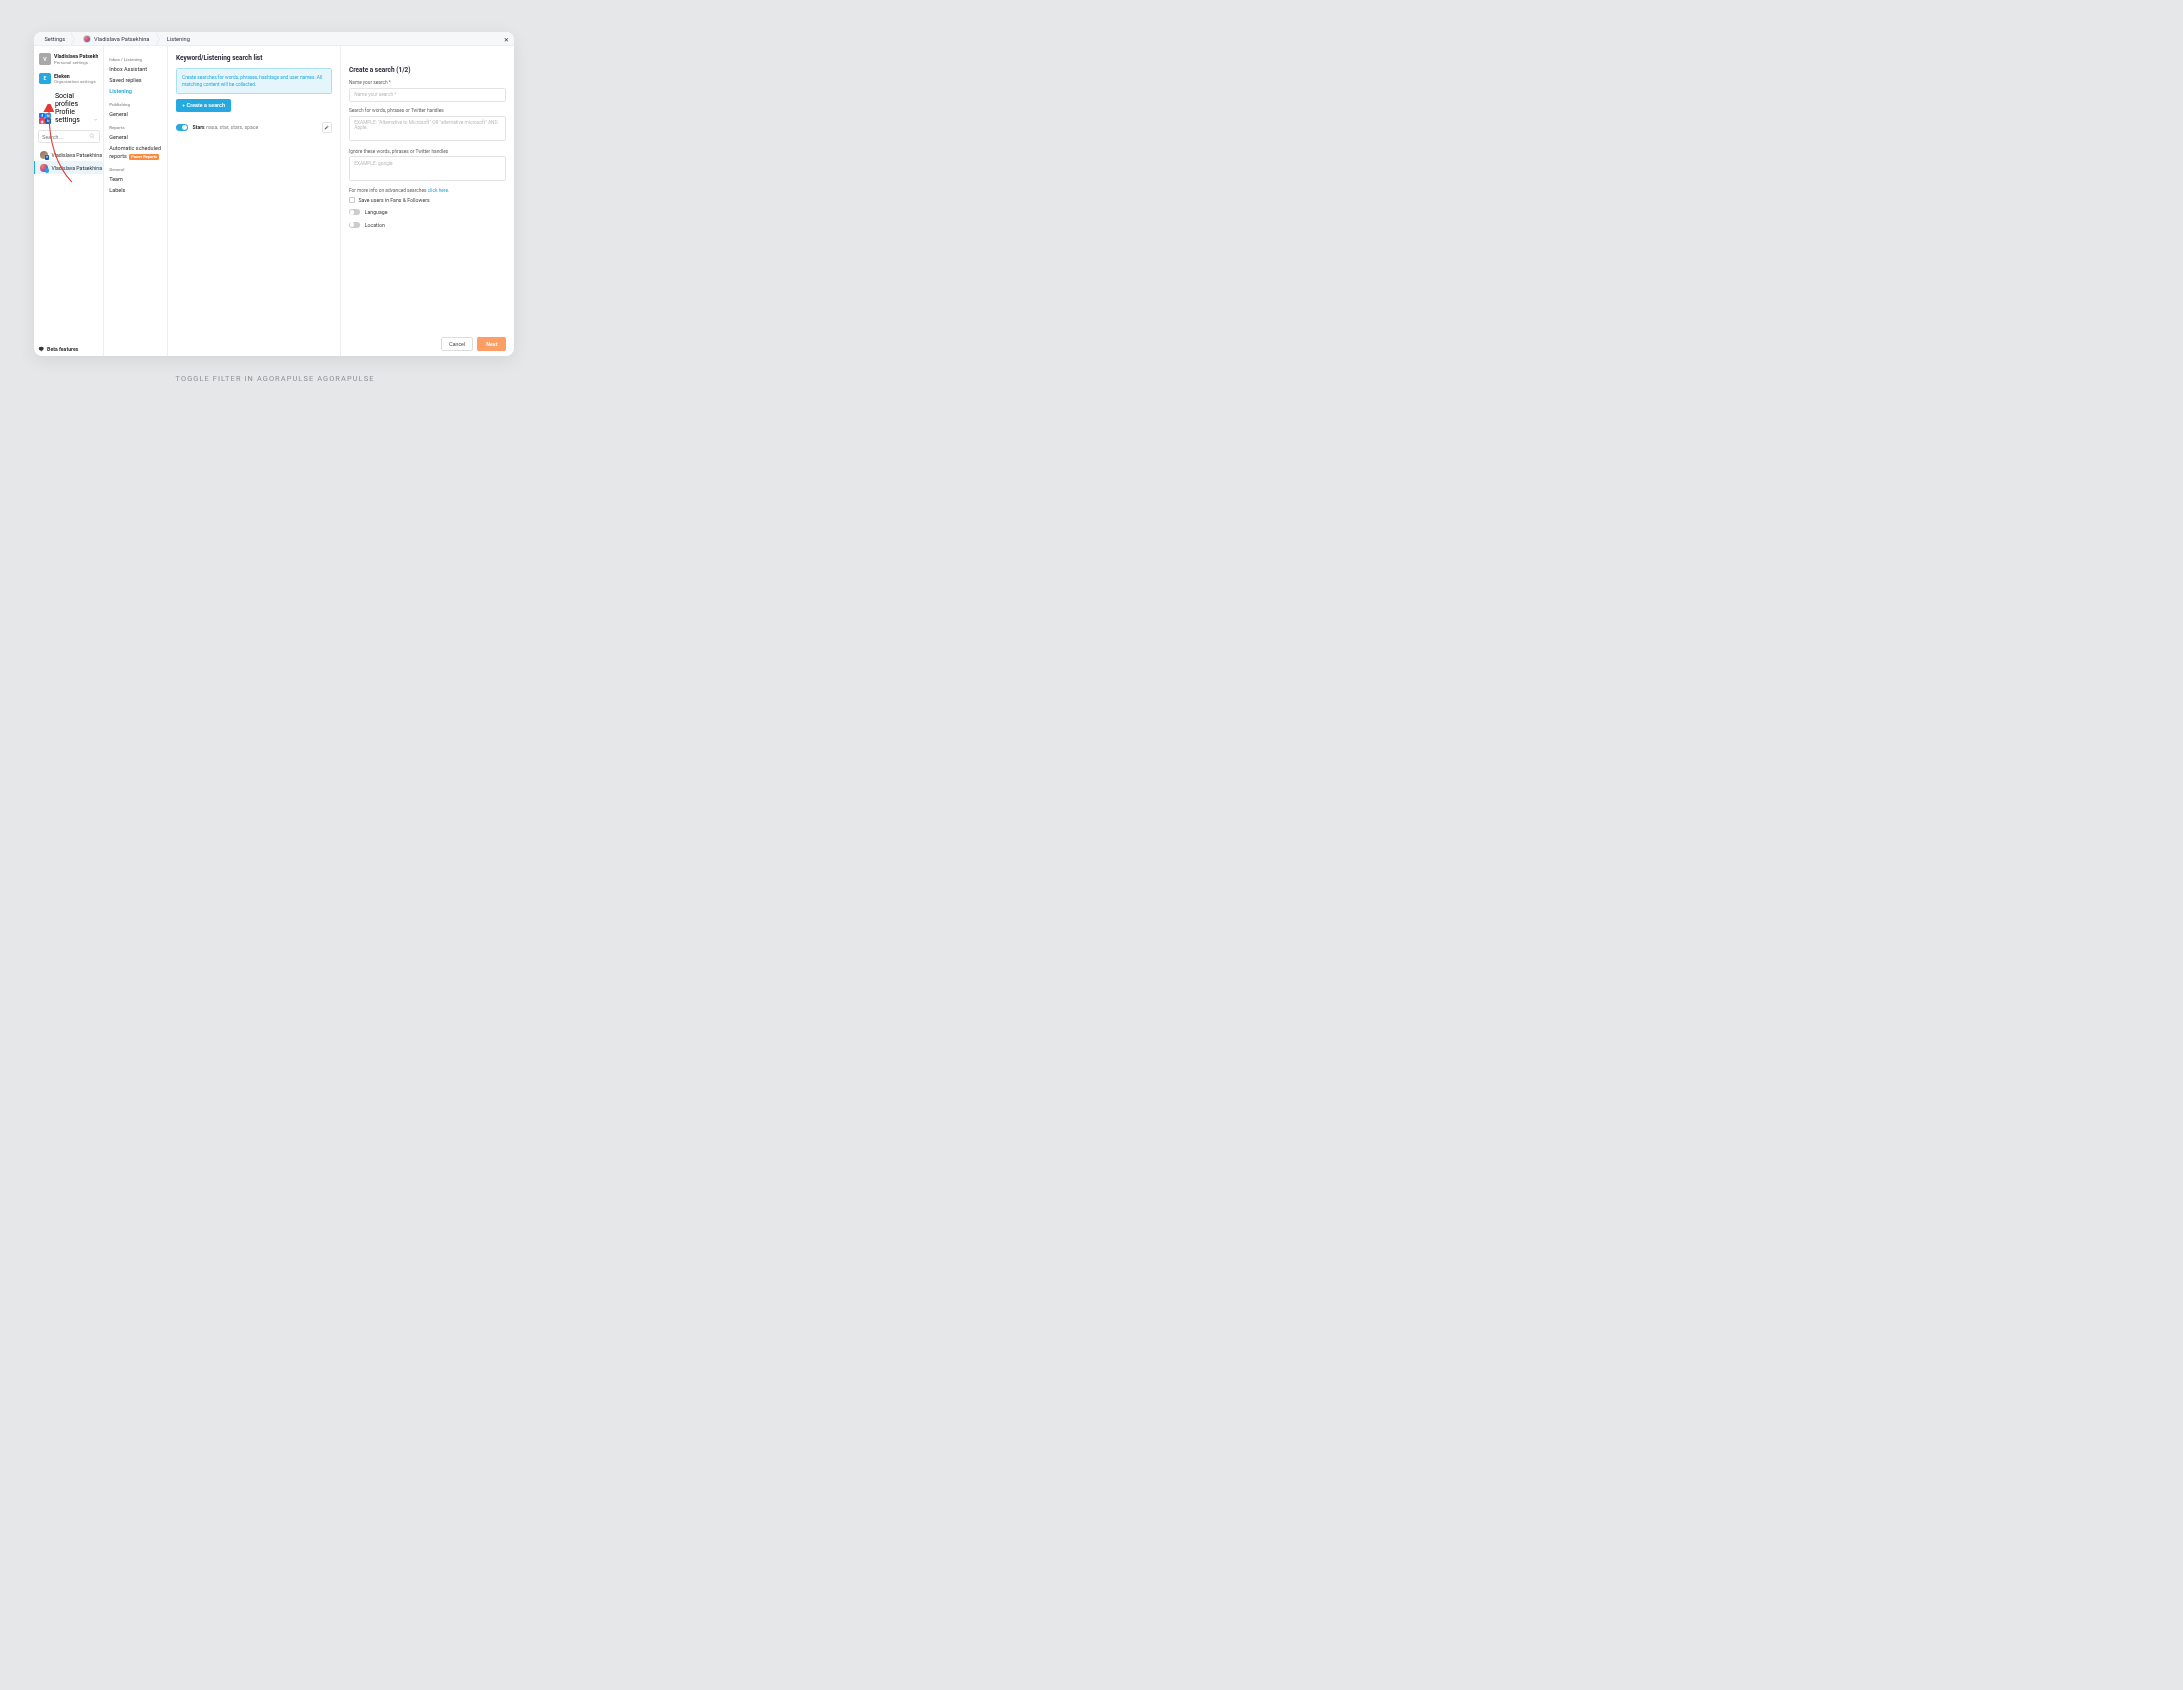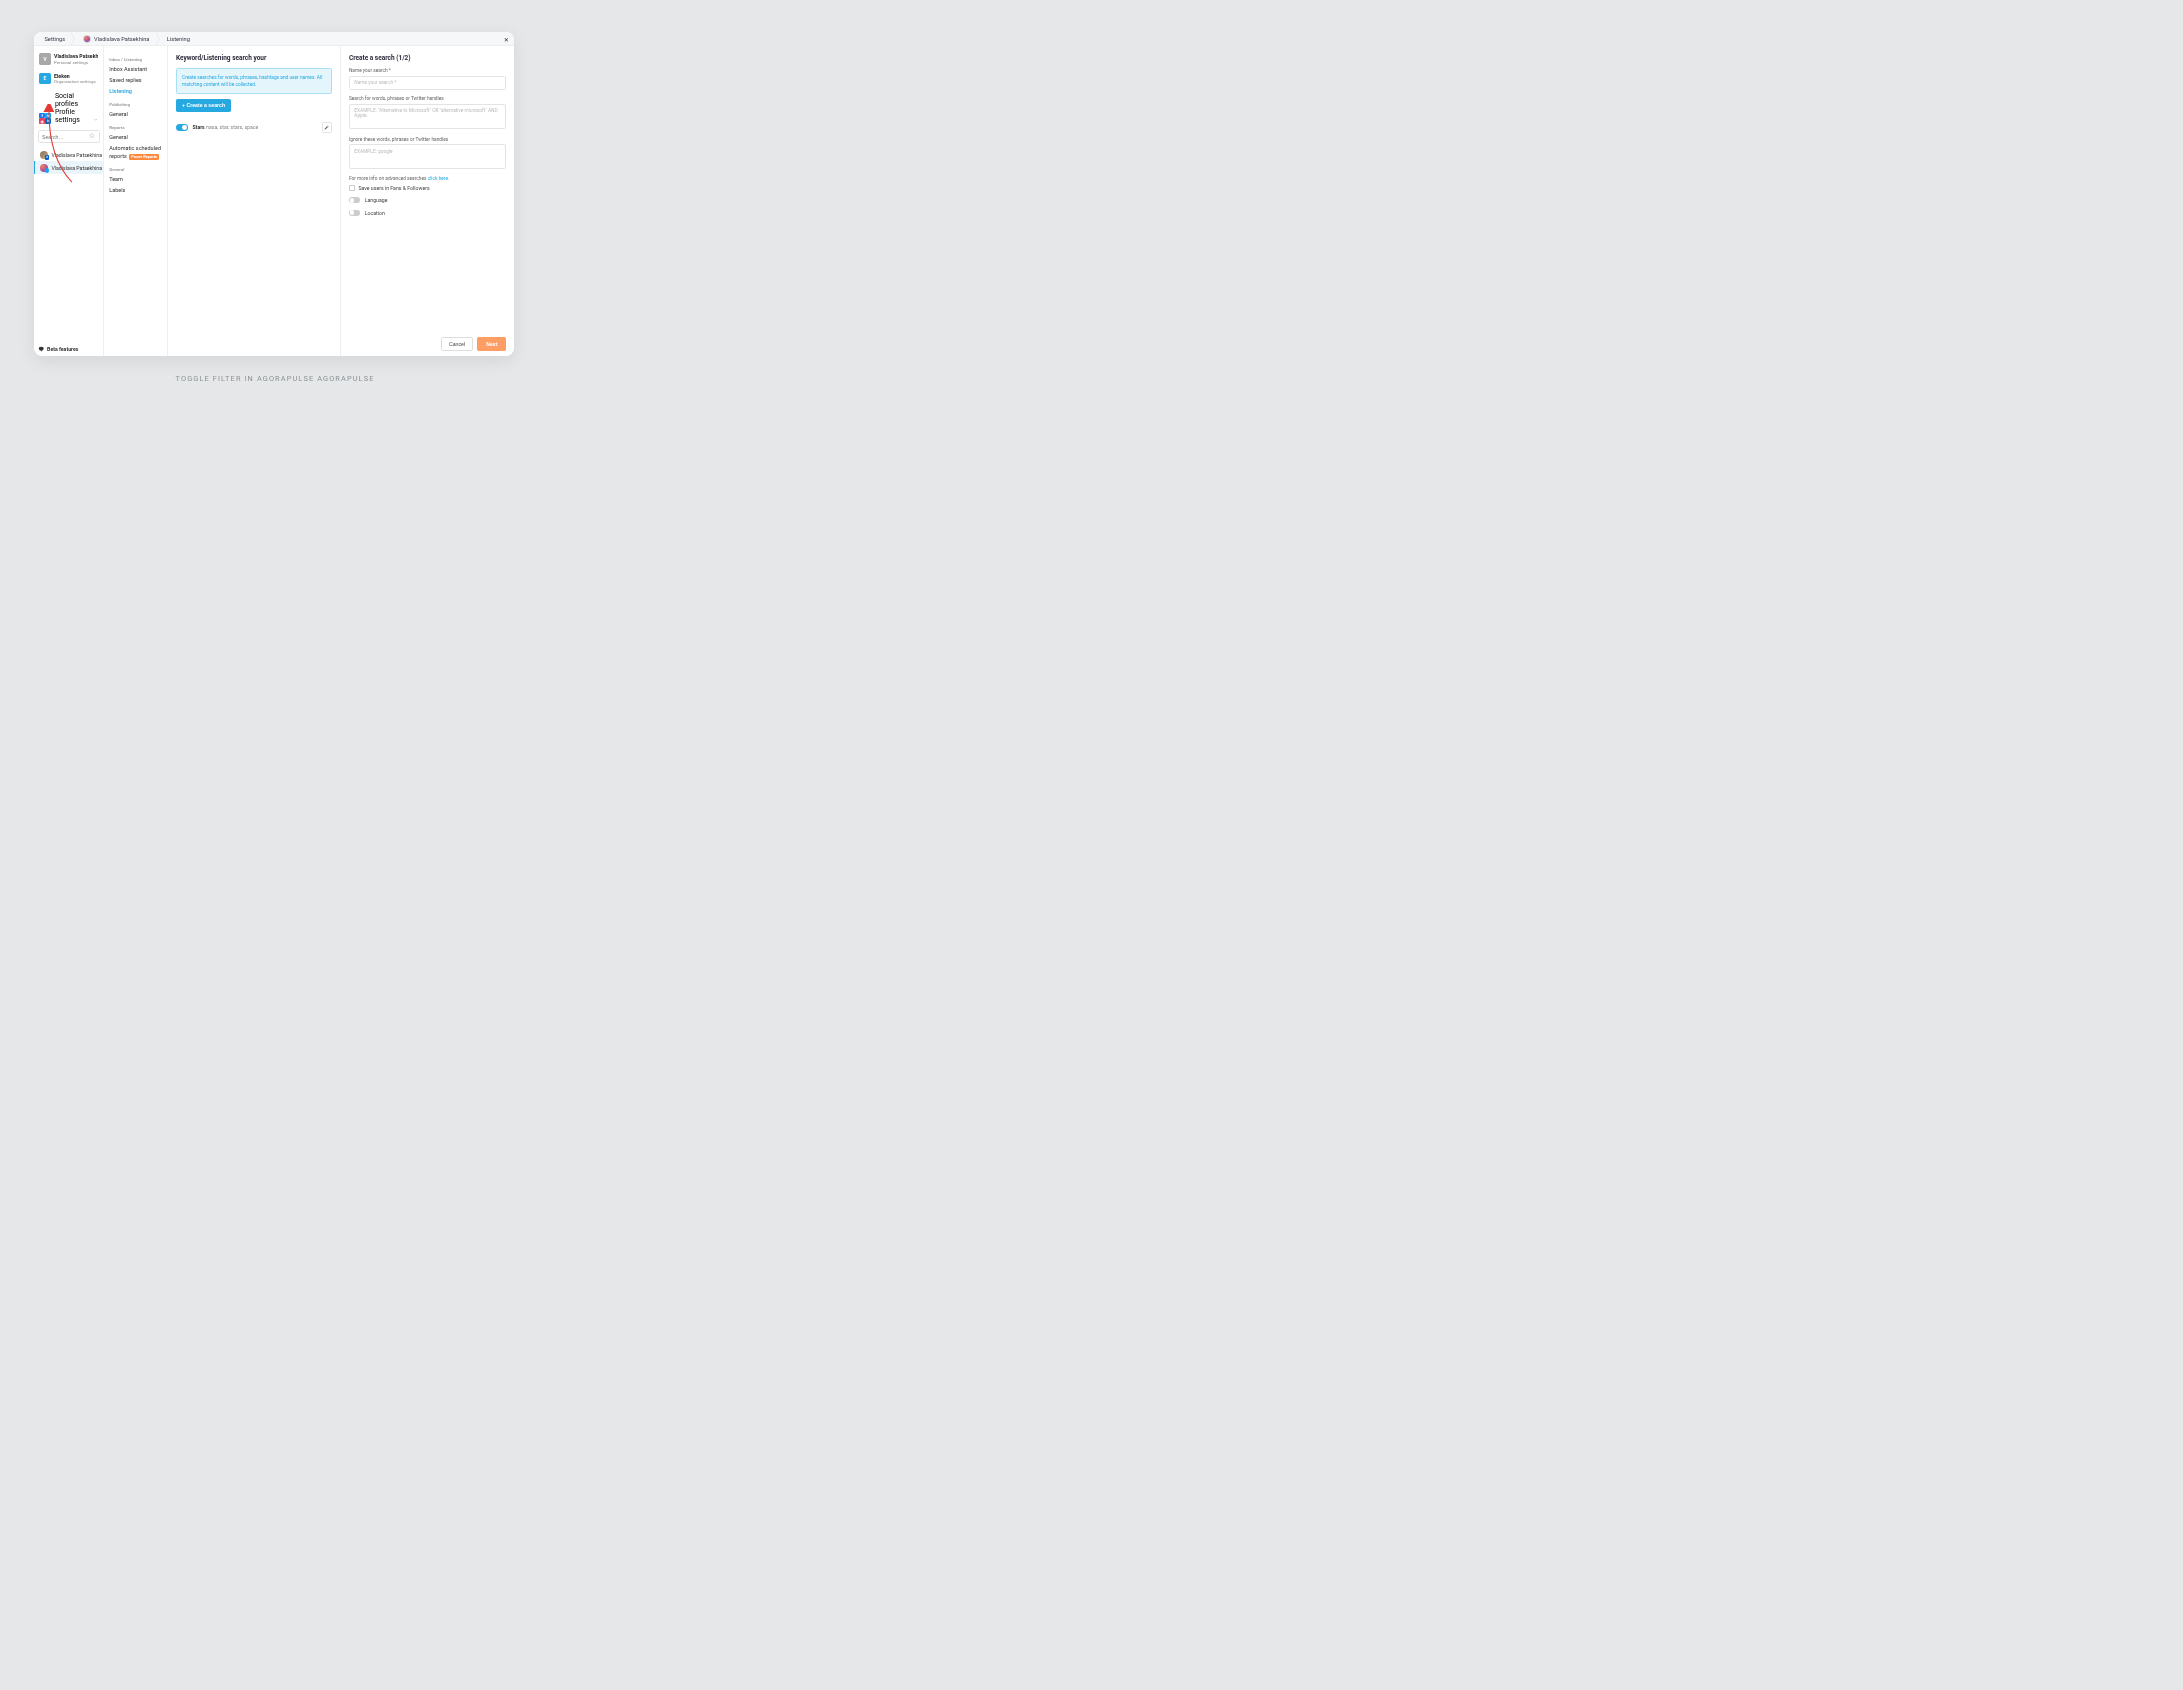--- a/index.html
+++ b/index.html
@@ -49,21 +49,21 @@
 .col3 { width: 173px; border-right: 0.4px solid #eee; padding: 7.9px 7.9px; }
 .sec-title { font-size: 6.5px; font-weight: 700; color: #2a2a3a; margin-bottom: 6.1px; }
 .info-box { background: #e4f5fc; border: 0.4px solid #a8dff5; border-radius: 1.7px; padding: 4.4px 5.2px; font-size: 4.8px; color: #26a9e0; line-height: 1.5; margin-bottom: 5.2px; }
 .btn-create { background: #26a9e0; color: #fff; border: none; border-radius: 1.7px; padding: 3.5px 6.1px; font-size: 5.2px; font-weight: 600; cursor: pointer; margin-bottom: 10.5px; }
 .search-item { display: flex; align-items: center; font-size: 5.2px; color: #333; }
 .toggle { width: 12.2px; height: 6.5px; background: #26a9e0; border-radius: 4.4px; position: relative; margin-right: 4.4px; flex-shrink: 0; cursor: pointer; }
 .toggle::after { content: ""; position: absolute; right: 0.9px; top: 0.9px; width: 4.8px; height: 4.8px; background: #fff; border-radius: 50%; }
 .search-item .kw { color: #888; font-weight: 400; }
 .edit-btn { margin-left: auto; width: 10.5px; height: 10.5px; border: 0.4px solid #e3e3e3; border-radius: 1.3px; display: flex; align-items: center; justify-content: center; cursor: pointer; color: #666; }
 .arrow { position: absolute; pointer-events: none; }
-.col4 { flex: 1; padding: 7.9px 7.9px 26px; position: relative; }
+.col4 { flex: 1; padding: 7.9px 7.9px 26px; position: relative; margin-top: 12px; }
 .fld-label { font-size: 4.8px; color: #666; margin: 6.1px 0 2.6px; }
 .fld-input, .fld-textarea { width: 100%; border: 0.4px solid #e3e3e3; border-radius: 1.7px; padding: 3.5px 4.4px; font-size: 4.8px; color: #333; font-family: inherit; }
 .fld-input::placeholder, .fld-textarea::placeholder { color: #bbb; }
 .fld-textarea { height: 25px; resize: none; }
 .help-line { font-size: 4.8px; color: #666; margin-top: 4.4px; }
 .help-line a { color: #26a9e0; text-decoration: none; }
 .chk-row { display: flex; align-items: center; font-size: 5.2px; color: #444; margin-top: 4.4px; }
 .chk { width: 6.1px; height: 6.1px; border: 0.4px solid #ccc; border-radius: 0.9px; margin-right: 3.5px; }
 .tg-row { display: flex; align-items: center; font-size: 5.2px; color: #444; margin-top: 6.1px; }
 .tg-row .toggle-s { width: 11.4px; height: 6.1px; background: #ccc; border-radius: 3.5px; position: relative; margin-right: 4.4px; }
@@ -168,21 +168,21 @@
       <div class="nav-i">
         <span>Automatic scheduled reports</span>
         <span class="badge-pr">Power Reports</span>
       </div>
       <div class="grp-h">General</div>
       <div class="nav-i">Team</div>
       <div class="nav-i">Labels</div>
     </div>
 
     <div class="col3">
-      <div class="sec-title">Keyword/Listening search your</div>
+      <div class="sec-title">Keyword/Listening search list</div>
       <div class="info-box">Create searches for words, phrases, hashtags and user names. All matching content will be collected.</div>
       <button class="btn-create">+ Create a search</button>
       <div class="search-item">
         <div class="toggle"></div>
         <span><b>Stars</b> <span class="kw">nasa, star, stars, space</span></span>
         <div class="edit-btn">
           <svg width="5.2" height="5.2" viewBox="0 0 24 24">
               <path fill="#666" d="M3 17.25V21h3.75L17.81 9.94l-3.75-3.75L3 17.25zM20.71 7.04a1 1 0 000-1.41l-2.34-2.34a1 1 0 00-1.41 0l-1.83 1.83 3.75 3.75 1.83-1.83z"></path>
             </svg>
         </div>

